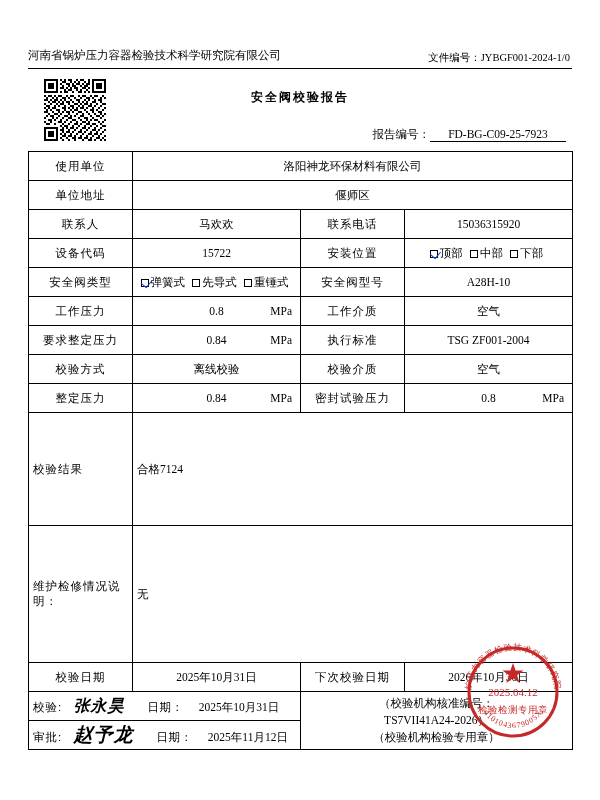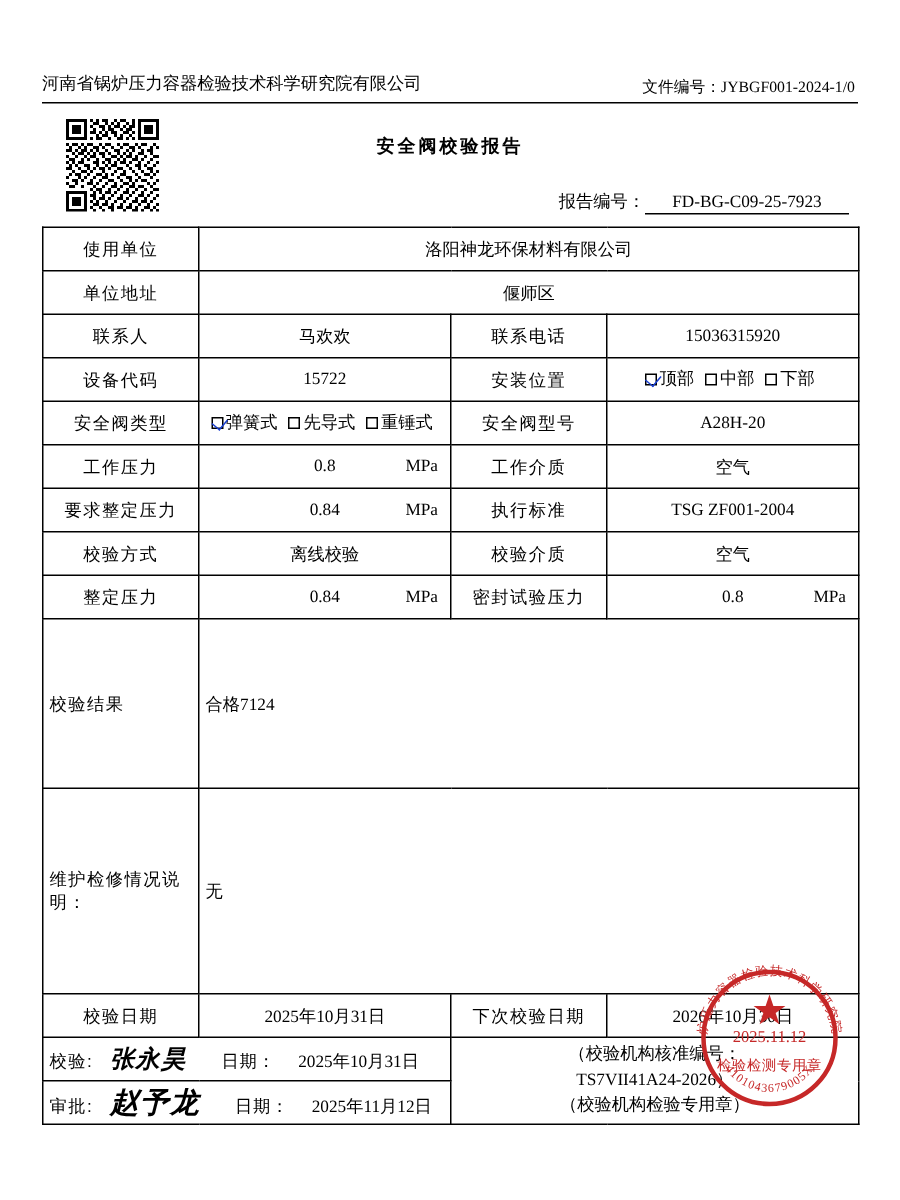--- a/index.html
+++ b/index.html
@@ -545,21 +545,21 @@
           </td>
         </tr>
         <tr>
           <td class="lbl">安全阀类型</td>
           <td class="chk-row">
             <span class="cb-item"><span class="cb on"></span><span>弹簧式</span></span>
             <span class="cb-item"><span class="cb"></span><span>先导式</span></span>
             <span class="cb-item"><span class="cb"></span><span>重锤式</span></span>
           </td>
           <td class="lbl">安全阀型号</td>
-          <td class="val">A28H-20</td>
+          <td class="val">A28H-10</td>
         </tr>
         <tr>
           <td class="lbl">工作压力</td>
           <td class="unit-cell">
             <span class="num">0.8</span>
             <span class="unit">MPa</span>
           </td>
           <td class="lbl">工作介质</td>
           <td class="val-cn">空气</td>
         </tr>
@@ -626,21 +626,21 @@
                   <textPath href="#arcTop" startOffset="50%" text-anchor="middle">河南省锅炉压力容器检验技术科学研究院有限公司</textPath>
                 </text>
                 <text font-size="8" fill="#c62828" font-family="'Liberation Serif',serif" letter-spacing="0.8">
                   <textPath href="#arcBot" startOffset="50%" text-anchor="middle">4101043679005X</textPath>
                 </text>
                 <text x="55" y="76" font-size="9.5" fill="#c62828" text-anchor="middle" font-family="'Liberation Sans',sans-serif" letter-spacing="0.5">检验检测专用章</text>
                 <g fill="#c62828">
                   <polygon points="55,26 57.6,33.6 65.6,33.6 59.1,38.3 61.6,45.9 55,41.2 48.4,45.9 50.9,38.3 44.4,33.6 52.4,33.6"></polygon>
                 </g>
               </svg>
-              <div class="seal-date">2025.11.12</div>
+              <div class="seal-date">2025.04.12</div>
             </div>
           </td>
         </tr>
         <tr class="sigrow">
           <td class="sigcell" colspan="2">
             <span class="sig-label">审批:</span>
             <span class="handwrite big">赵予龙</span>
             <span class="date-label">日期：</span>
             <span class="date-val">2025年11月12日</span>
           </td>

